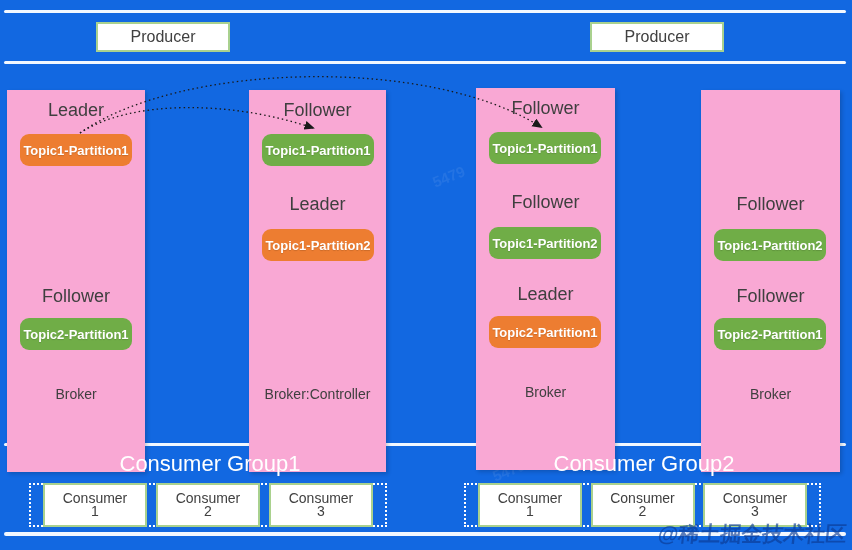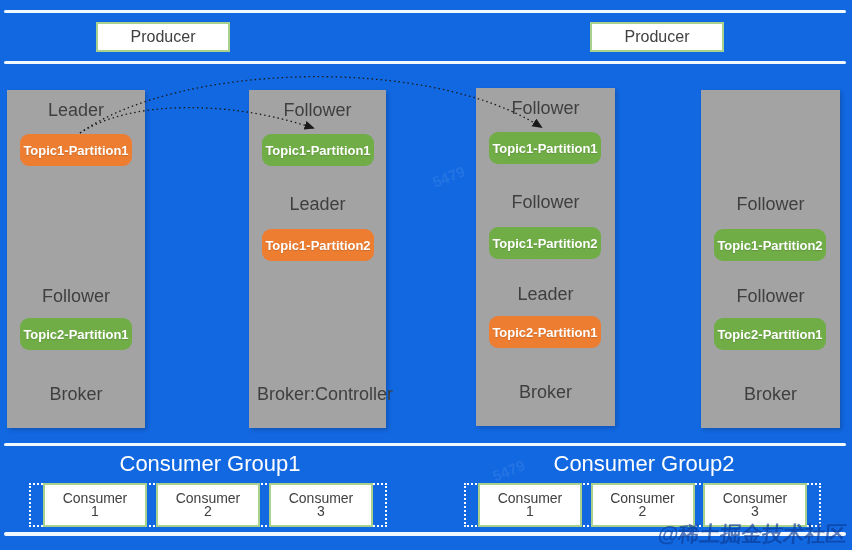--- a/index.html
+++ b/index.html
@@ -23,21 +23,21 @@
     position:absolute;top:22px;width:134px;height:30px;
     background:#ffffff;border:2px solid #A9D18E;box-sizing:border-box;
     color:#404040;font-size:16px;font-weight:300;
     display:flex;align-items:center;justify-content:center;
   }
   .producer.p1{left:96px;}
   .producer.p2{left:590px;}
 
   
   .broker{
-    position:absolute;top:90px;height:338px;background:#a3a3a3;
+    position:absolute;top:90px;height:382px;background:#f9a8d4;
     box-shadow:2px 2px 4px rgba(0,0,0,0.18);
   }
   .broker.b1{left:7px;width:138px;}
   .broker.b2{left:249px;width:137px;}
   .broker.b3{left:476px;width:139px;top:88px;}
   .broker.b4{left:701px;width:139px;}
 
   .role{
     position:absolute;left:0;right:0;text-align:center;
     color:#3f3f3f;font-size:18px;font-weight:300;line-height:24px;
@@ -54,21 +54,21 @@
     border-radius:9px;
   }
   .chip.c0{top:44px;}
   .chip.c1{top:139px;}
   .chip.c2{top:228px;}
   .chip.leader{background:#ED7D31;}
   .chip.follower{background:#70AD47;}
 
   .broker-footer{
     position:absolute;top:292px;left:8px;right:8px;text-align:center;
-    color:#3f3f3f;font-size:18px;font-weight:300;line-height:24px;
+    color:#3f3f3f;font-size:14px;font-weight:300;line-height:24px;
   }
 
   
   svg.arrows{position:absolute;left:0;top:0;pointer-events:none;}
   .dotted{fill:none;stroke:#1a1a1a;stroke-width:1.3;stroke-dasharray:1.5 3;}
 
   
   .group-title{
     position:absolute;top:451px;width:360px;text-align:center;
     color:#ffffff;font-size:22px;font-weight:300;

